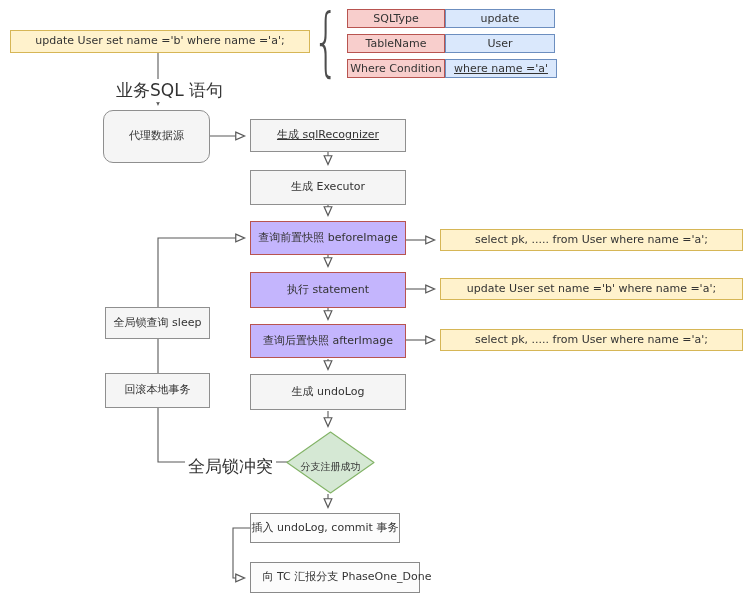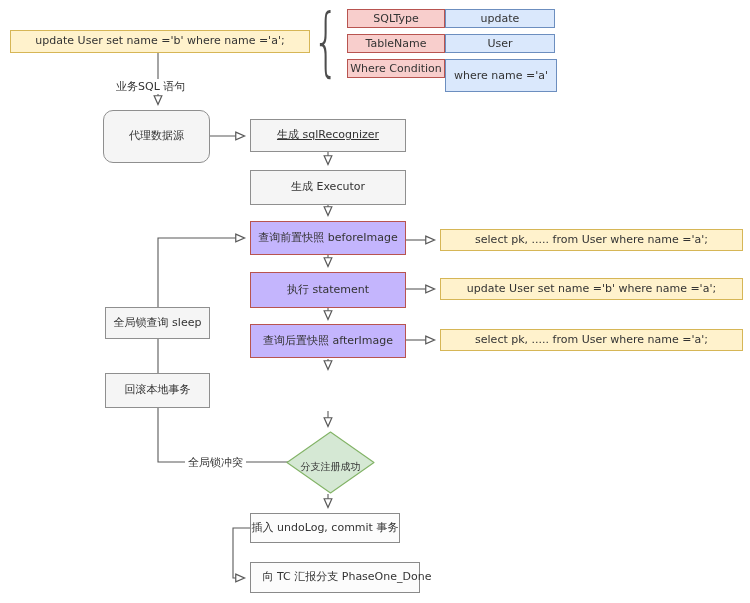--- a/index.html
+++ b/index.html
@@ -15,21 +15,21 @@
   .gray{background:#f5f5f5;border:1px solid #8f8f8f;}
   .white{background:#fcfcfc;border:1px solid #8a8a8a;}
   .pink{background:#c4b5fd;border:1px solid #b85450;}
   .yellow{background:#fff2cc;border:1px solid #d6b656;}
   .rounded{border-radius:10px;}
   .cell{position:absolute;box-sizing:border-box;display:flex;align-items:center;justify-content:center;
     font-size:11px;color:#333;white-space:nowrap;}
   .cell-pink{background:#f8cecc;border:1px solid #b85450;}
   .cell-blue{background:#dae8fc;border:1px solid #6c8ebf;}
   .edge-label{
-    position:absolute;background:#ffffff;padding:0 3px;font-size:11px;color:#333;white-space:nowrap;
+    position:absolute;background:#ffffff;padding:0 3px;font-size:17px;color:#333;white-space:nowrap;
   }
   .diamond-label{
     position:absolute;left:287px;top:436px;width:87px;height:61px;
     display:flex;align-items:center;justify-content:center;font-size:10px;color:#333;
   }
   #brace{
     position:absolute;left:306px;top:-2px;width:40px;height:86px;
     display:flex;align-items:center;justify-content:center;
     font-size:74px;font-weight:200;color:#4d4d4d;transform:scaleX(0.55);
     font-family:"DejaVu Sans",sans-serif;
@@ -77,34 +77,35 @@
 
   <div id="brace">{</div>
 
   <div class="cell cell-pink" style="left:347px;top:9px;width:98px;height:19px;">SQLType</div>
   <div class="cell cell-blue" style="left:445px;top:9px;width:110px;height:19px;">update</div>
 
   <div class="cell cell-pink" style="left:347px;top:34px;width:98px;height:19px;">TableName</div>
   <div class="cell cell-blue" style="left:445px;top:34px;width:110px;height:19px;">User</div>
 
   <div class="cell cell-pink" style="left:347px;top:59px;width:98px;height:19px;">Where Condition</div>
-  <div class="cell cell-blue" style="left:445px;top:59px;width:112px;height:33px;">where name ='a'</div>
+  <div class="cell cell-blue" style="left:445px;top:59px;width:112px;height:19px;text-decoration:underline;">where name ='a'</div>
 
   <div class="node gray rounded" style="left:103px;top:110px;width:107px;height:53px;">代理数据源</div>
 
   <div class="node gray" style="left:250px;top:119px;width:156px;height:33px;text-decoration:underline;">生成 sqlRecognizer</div>
 
   <div class="node gray" style="left:250px;top:170px;width:156px;height:35px;">生成 Executor</div>
 
   <div class="node pink" style="left:250px;top:221px;width:156px;height:34px;">查询前置快照 beforeImage</div>
 
   <div class="node pink" style="left:250px;top:272px;width:156px;height:36px;">执行 statement</div>
 
   <div class="node pink" style="left:250px;top:324px;width:156px;height:34px;">查询后置快照 afterImage</div>
 
+  <div class="node gray" style="left:250px;top:374px;width:156px;height:36px;">生成 undoLog</div>
 
   <div class="diamond-label">分支注册成功</div>
 
   <div class="node white" style="left:250px;top:513px;width:150px;height:30px;">插入 undoLog, commit 事务</div>
 
   <div class="node white" style="left:250px;top:562px;width:170px;height:31px;padding-left:28px;">向 TC 汇报分支 PhaseOne_Done</div>
 
   <div class="node gray" style="left:105px;top:307px;width:105px;height:32px;">全局锁查询 sleep</div>
 
   <div class="node gray" style="left:105px;top:373px;width:105px;height:35px;">回滚本地事务</div>

